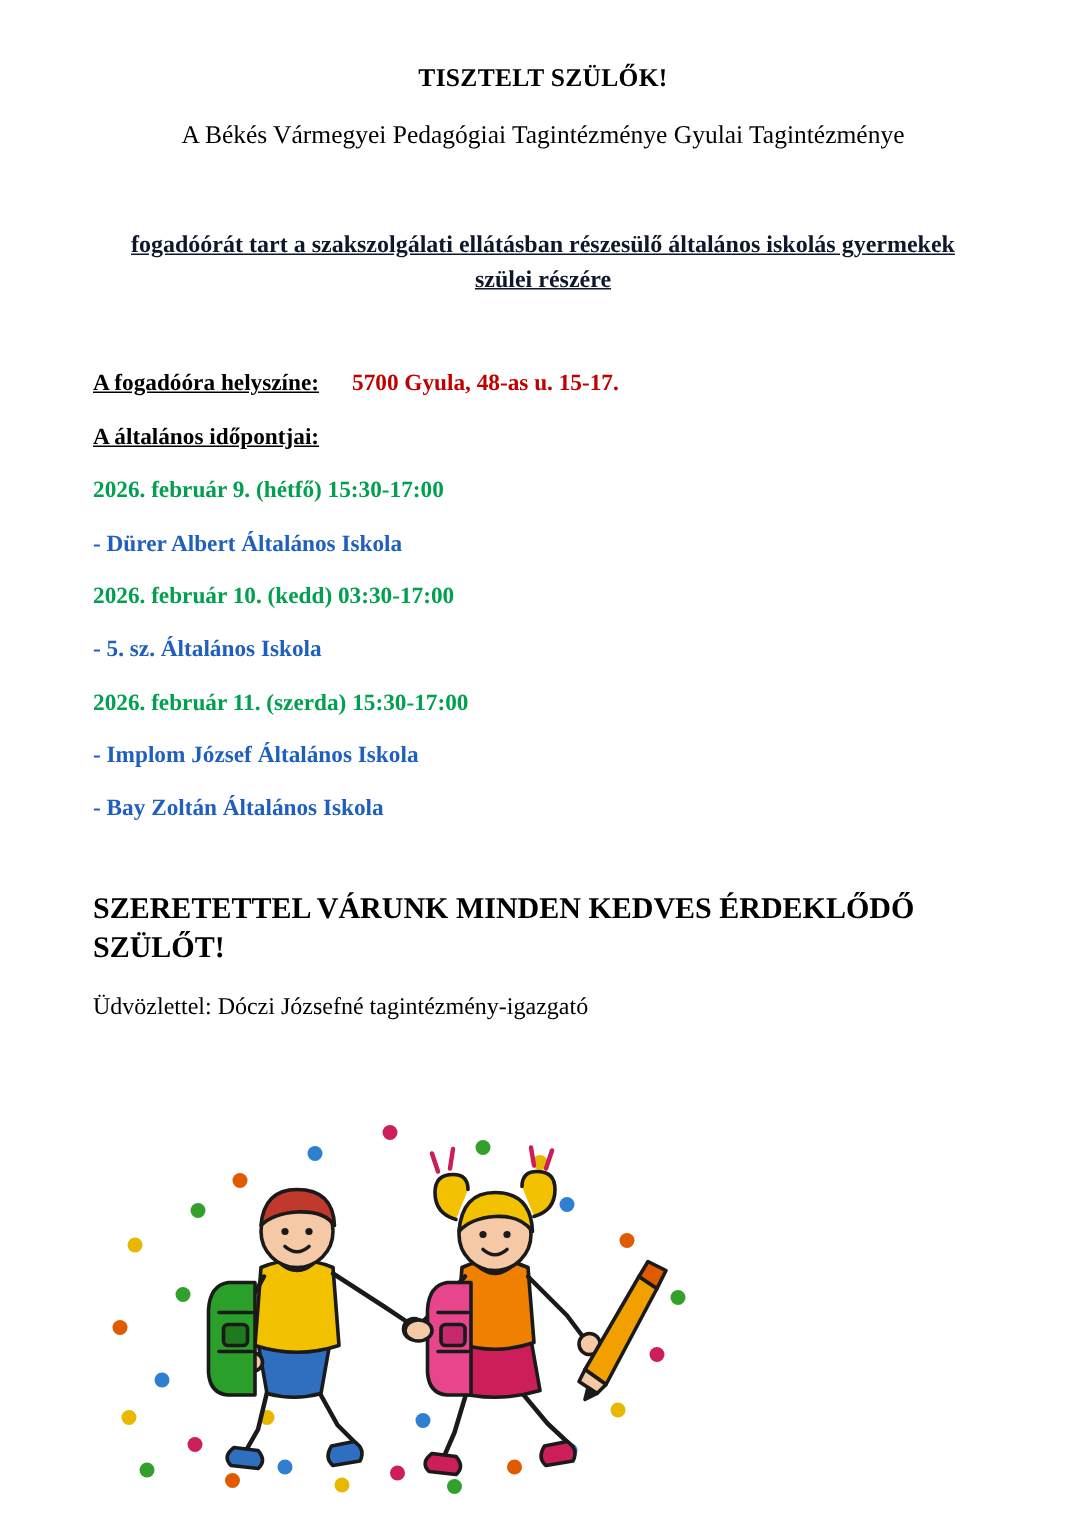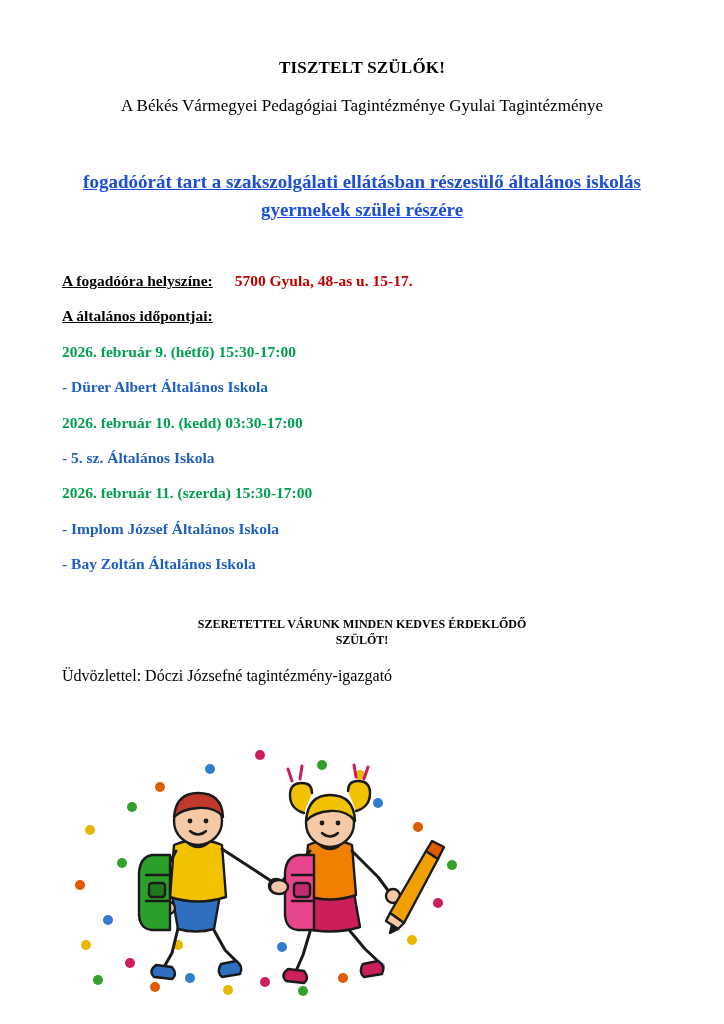--- a/index.html
+++ b/index.html
@@ -19,32 +19,32 @@
     width: 724px;
     height: 1024px;
     box-sizing: border-box;
     padding: 30px 62px 0 62px;
   }
   .title {
     text-align: center;
     font-weight: bold;
     font-size: 17px;
     letter-spacing: 0.2px;
-    margin: 28px 0 0 0;
+    margin: 12px 0 0 0;
   }
   .subtitle {
     text-align: center;
     font-size: 17px;
     margin: 18px 0 0 0;
   }
   .redline {
     text-align: center;
-    color: #1d4ed8;
-    font-weight: bold;
-    font-size: 19px;
+    color: #0f172a;
+    font-weight: bold;
+    font-size: 16px;
     text-decoration: underline;
     line-height: 1.45;
     margin: 52px 0 0 0;
     padding: 0 10px;
   }
   .paren {
     text-align: center;
     font-size: 16px;
     margin: 12px 0 0 0;
   }
@@ -65,23 +65,22 @@
     color: #c00000;
     margin-left: 22px;
   }
   .green {
     color: #00a050;
   }
   .blue {
     color: #1f5fbf;
   }
   .closing {
-    text-align: center;
-    font-weight: bold;
-    font-size: 12px;
+    font-weight: bold;
+    font-size: 20px;
     line-height: 1.3;
     margin: 44px 0 0 0;
   }
   .regards {
     font-weight: normal;
     font-size: 16px;
     margin: 18px 0 0 0;
   }
   .art {
     position: absolute;

